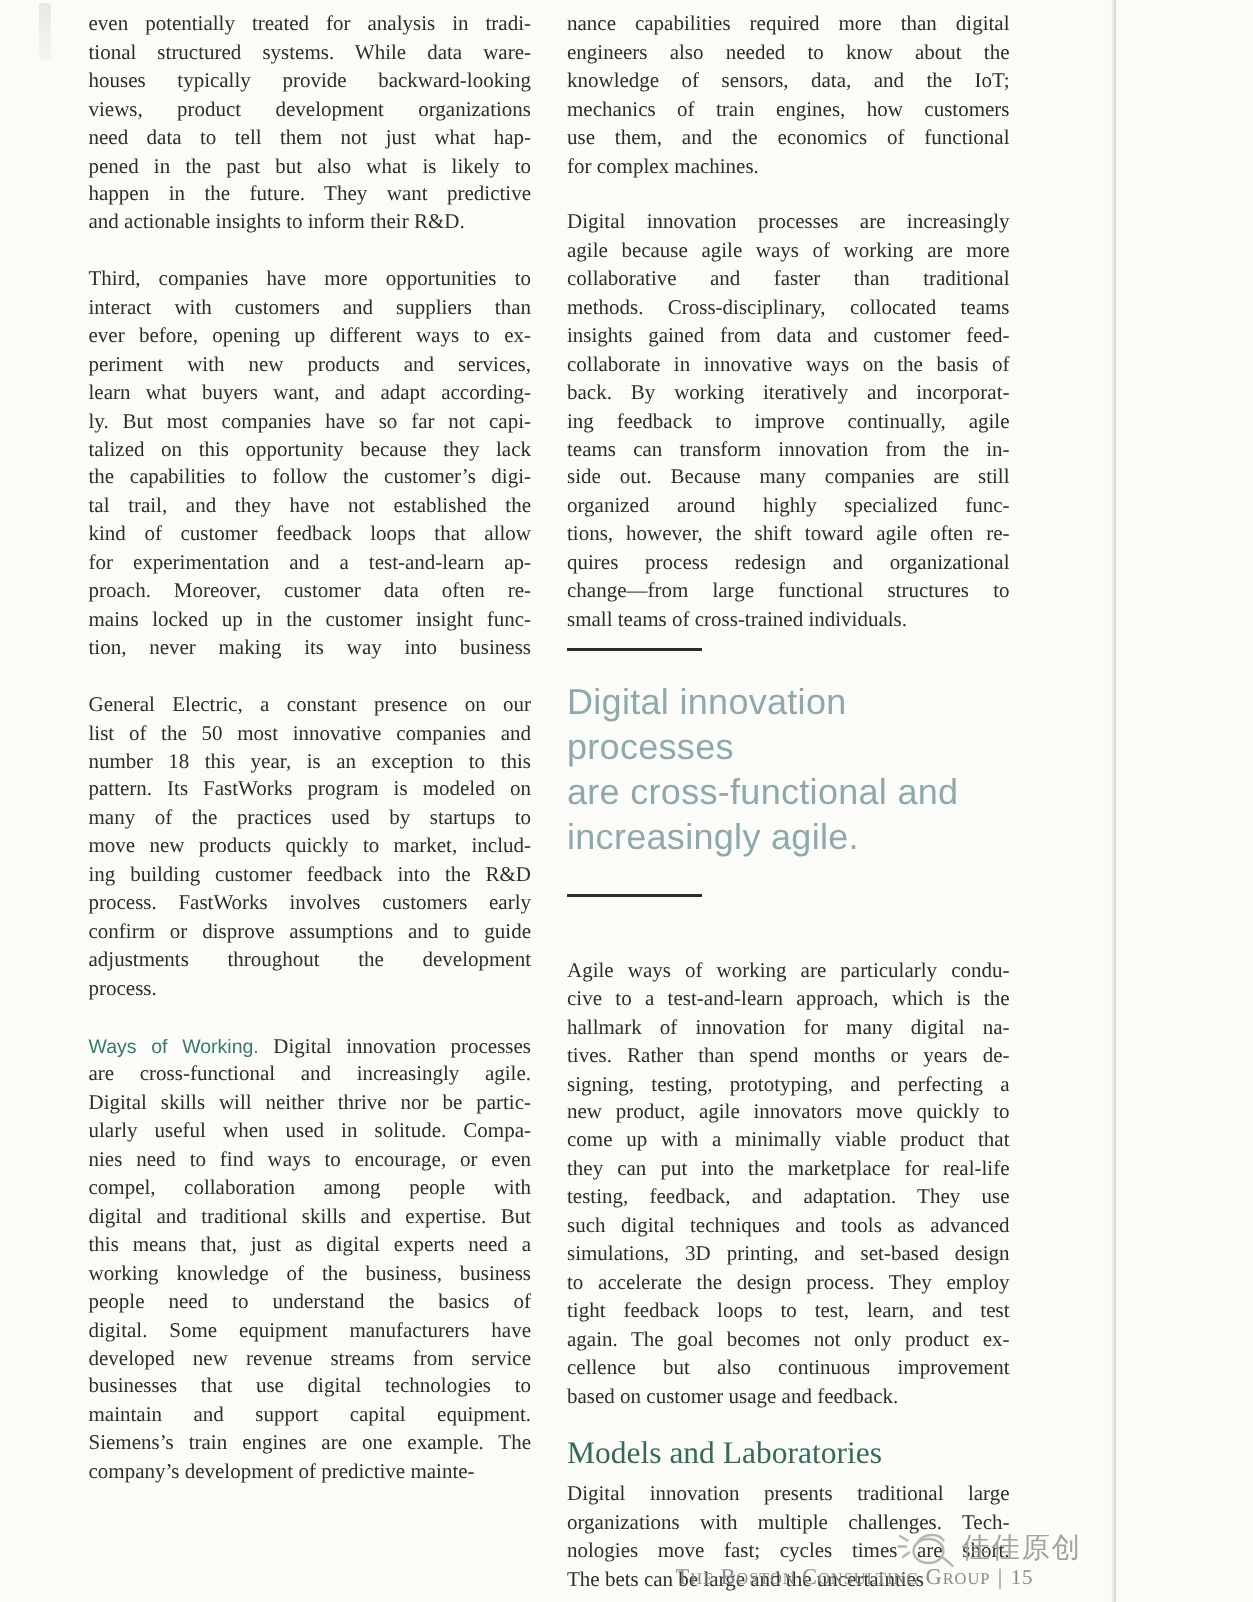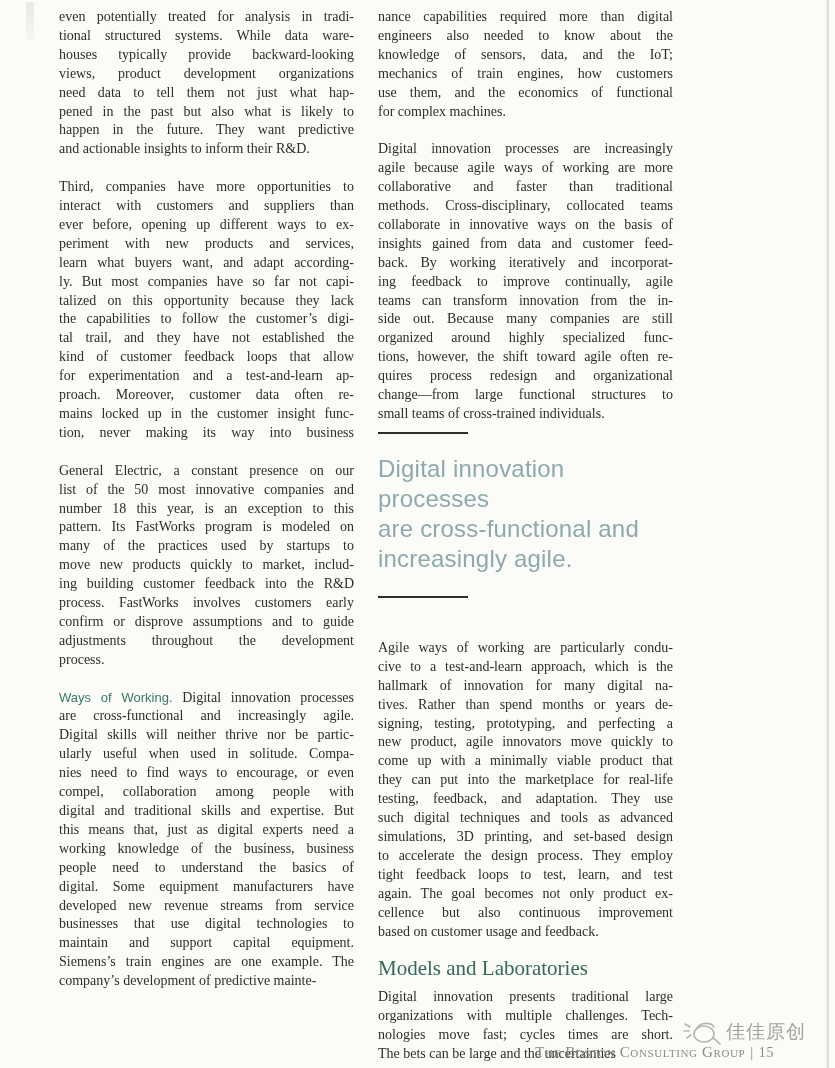--- a/index.html
+++ b/index.html
@@ -1,18 +1,18 @@
 <!DOCTYPE html>
 <html style="--body-text: #2e2d2b; --lead-green: #37796a; --quote-teal: #8da9ae; --heading-green: #35695a; --footer-gray: #8a8a8c; --watermark-gray: #a3a2a0;"><head>
 <meta charset="utf-8">
 <style>
   html,body{margin:0;padding:0;background:#fbfbf8;}
   .page{
     position:relative;
-    width:829px;height:1068px;
+    width:744px;height:1068px;
     background:#fbfbf8;
     overflow:hidden;
     font-family:"Liberation Serif", serif;
     color:var(--body-text, #2e2d2b);
   }
   .columns{
     position:absolute;top:8px;left:59px;
     display:flex;gap:24px;
   }
   .col{width:295px;font-size:14px;line-height:18.9px;}
@@ -154,22 +154,22 @@
             <div class="line">knowledge of sensors, data, and the IoT;</div>
             <div class="line">mechanics of train engines, how customers</div>
             <div class="line">use them, and the economics of functional</div>
             <div class="line last">for complex machines.</div>
           </div>
           <div class="para">
             <div class="line">Digital innovation processes are increasingly</div>
             <div class="line">agile because agile ways of working are more</div>
             <div class="line">collaborative and faster than traditional</div>
             <div class="line">methods. Cross-disciplinary, collocated teams</div>
+            <div class="line">insights gained from data and customer feed-</div>
             <div class="line">collaborate in innovative ways on the basis of</div>
-            <div class="line">insights gained from data and customer feed-</div>
             <div class="line">back. By working iteratively and incorporat-</div>
             <div class="line">ing feedback to improve continually, agile</div>
             <div class="line">teams can transform innovation from the in-</div>
             <div class="line">side out. Because many companies are still</div>
             <div class="line">organized around highly specialized func-</div>
             <div class="line">tions, however, the shift toward agile often re-</div>
             <div class="line">quires process redesign and organizational</div>
             <div class="line">change—from large functional structures to</div>
             <div class="line last">small teams of cross-trained individuals.</div>
           </div>

